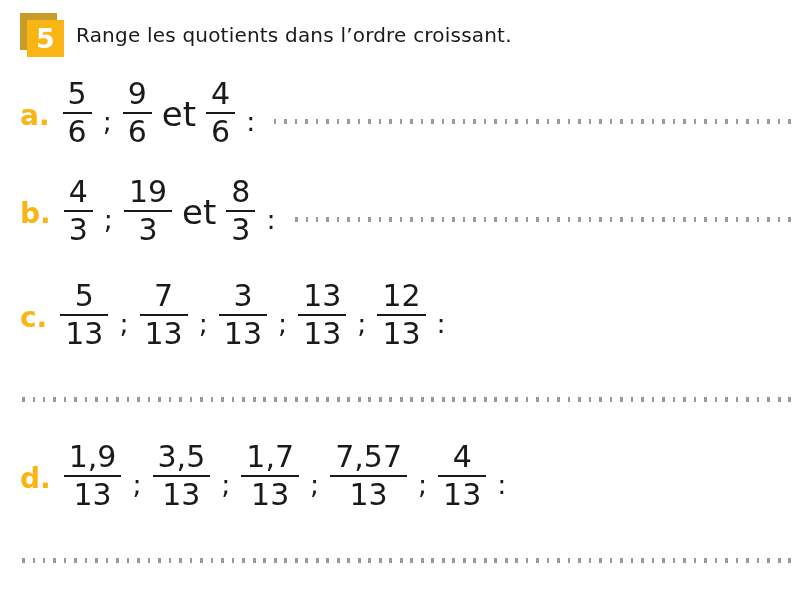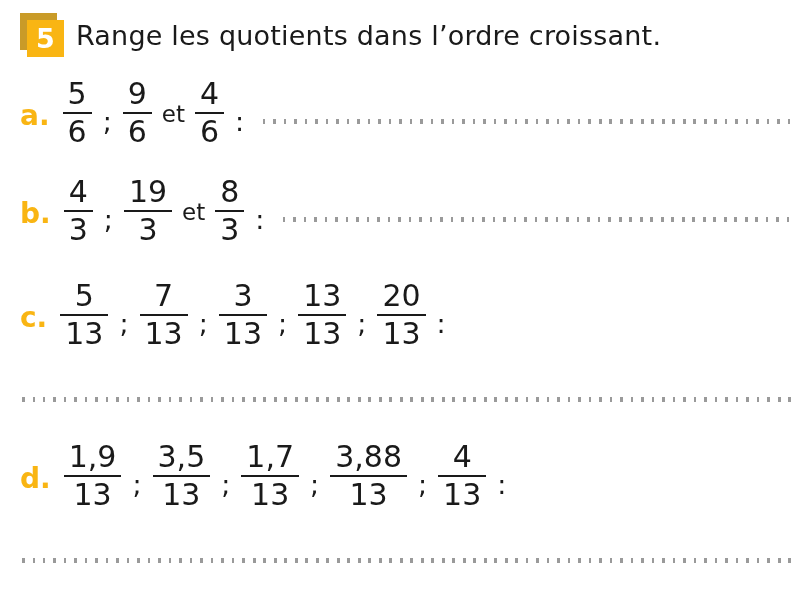--- a/index.html
+++ b/index.html
@@ -38,21 +38,21 @@
   .badge .front-sq{
     position:absolute;left:7px;top:7px;
     width:37px;height:37px;
     background:var(--accent);
     display:flex;align-items:center;justify-content:center;
   }
   .badge .num{
     color:#fff;font-weight:bold;font-size:27px;line-height:1;
   }
   .title{
-    font-size:27px;
+    font-size:20px;
     letter-spacing:0.2px;
     white-space:nowrap;
   }
   
   .row{
     display:flex;align-items:center;
     padding:0 8px 0 20px;
     white-space:nowrap;
   }
   .row-a{margin-top:22px;}
@@ -75,21 +75,21 @@
   }
   .frac .fnum{padding:0 5px 3px 5px;}
   .frac .fbar{height:2px;width:100%;background:var(--text);}
   .frac .fden{padding:3px 5px 0 5px;}
   .sep{
     font-size:27px;
     margin:0 11px;
     transform:translateY(8px);
   }
   .sep-et{
-    font-size:23px;
+    font-size:34px;
     margin:0 10px;
     transform:translateY(1px);
   }
   .leader{
     flex:1;
     align-self:center;
     height:5px;
     margin-left:8px;
     transform:translateY(8px);
     background-image:repeating-linear-gradient(to right,var(--dots) 0 2.5px,transparent 2.5px 10.5px);
@@ -184,21 +184,21 @@
       <span class="fden">13</span>
     </span>
     <span class="sep">;</span>
     <span class="frac">
       <span class="fnum">13</span>
       <span class="fbar"></span>
       <span class="fden">13</span>
     </span>
     <span class="sep">;</span>
     <span class="frac">
-      <span class="fnum">20</span>
+      <span class="fnum">12</span>
       <span class="fbar"></span>
       <span class="fden">13</span>
     </span>
     <span class="sep">:</span>
   </div>
 
   <div class="answer-line line-1"></div>
 
   <div class="row row-d">
     <span class="item-label">d.</span>
@@ -214,21 +214,21 @@
       <span class="fden">13</span>
     </span>
     <span class="sep">;</span>
     <span class="frac">
       <span class="fnum">1,7</span>
       <span class="fbar"></span>
       <span class="fden">13</span>
     </span>
     <span class="sep">;</span>
     <span class="frac">
-      <span class="fnum">3,88</span>
+      <span class="fnum">7,57</span>
       <span class="fbar"></span>
       <span class="fden">13</span>
     </span>
     <span class="sep">;</span>
     <span class="frac">
       <span class="fnum">4</span>
       <span class="fbar"></span>
       <span class="fden">13</span>
     </span>
     <span class="sep">:</span>

